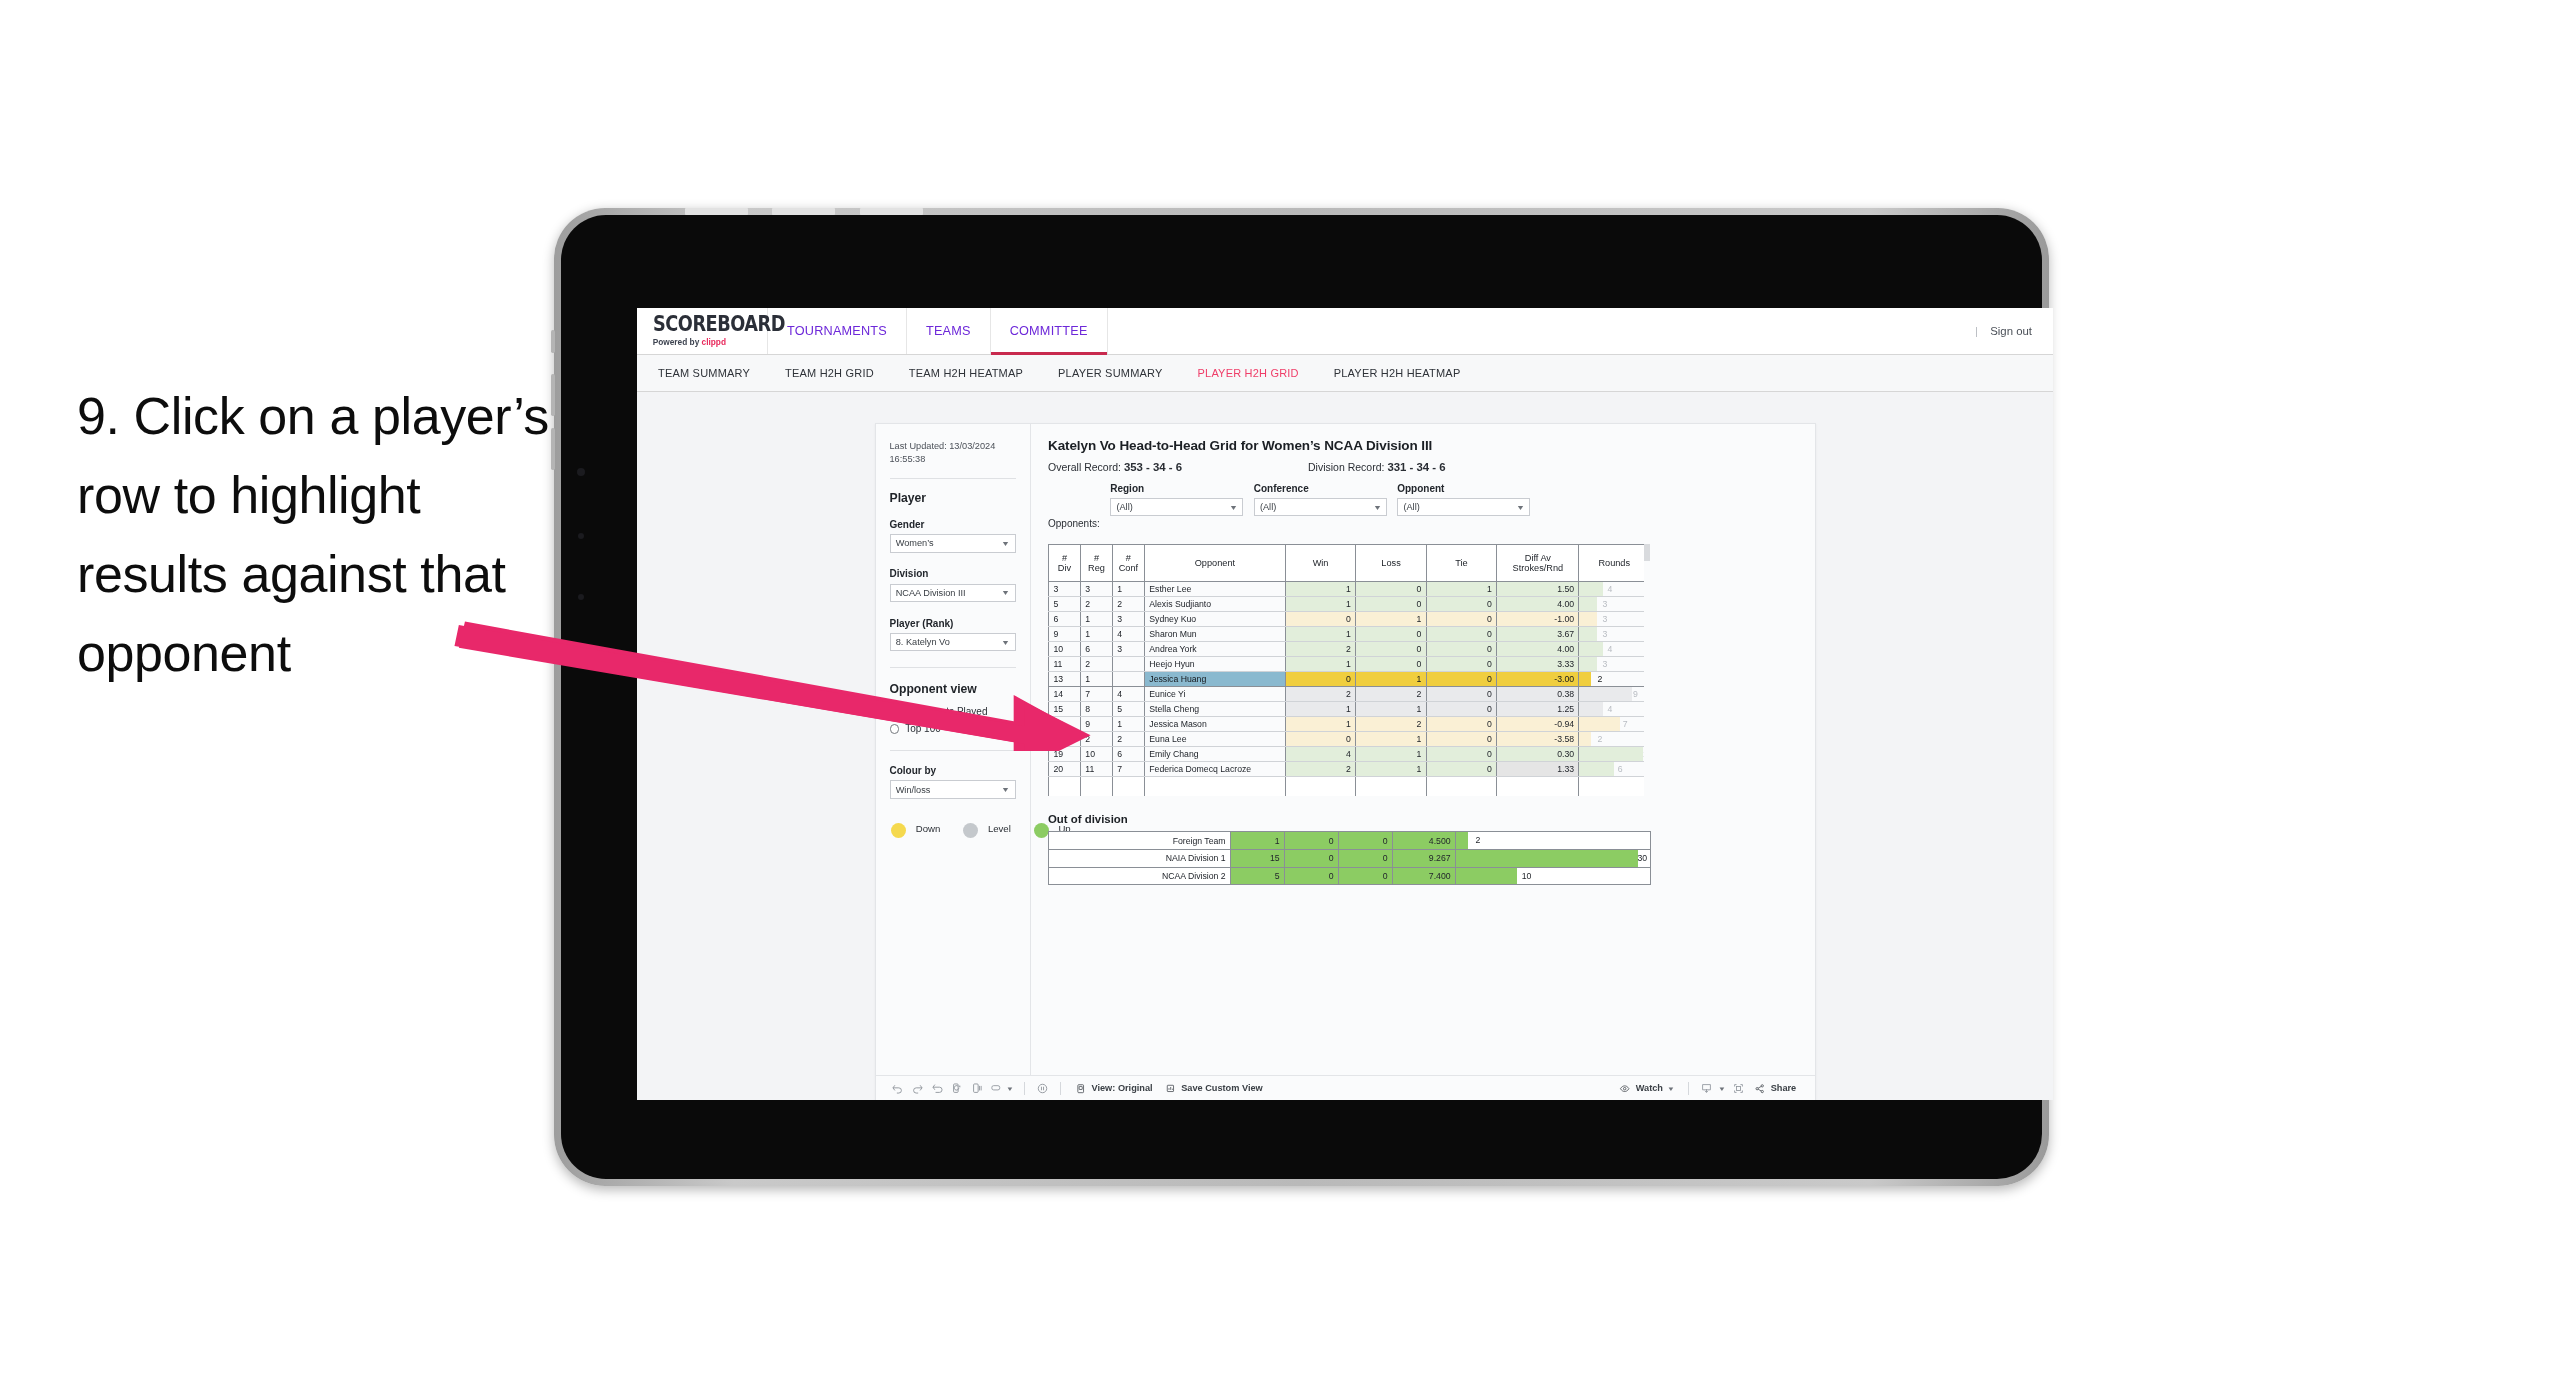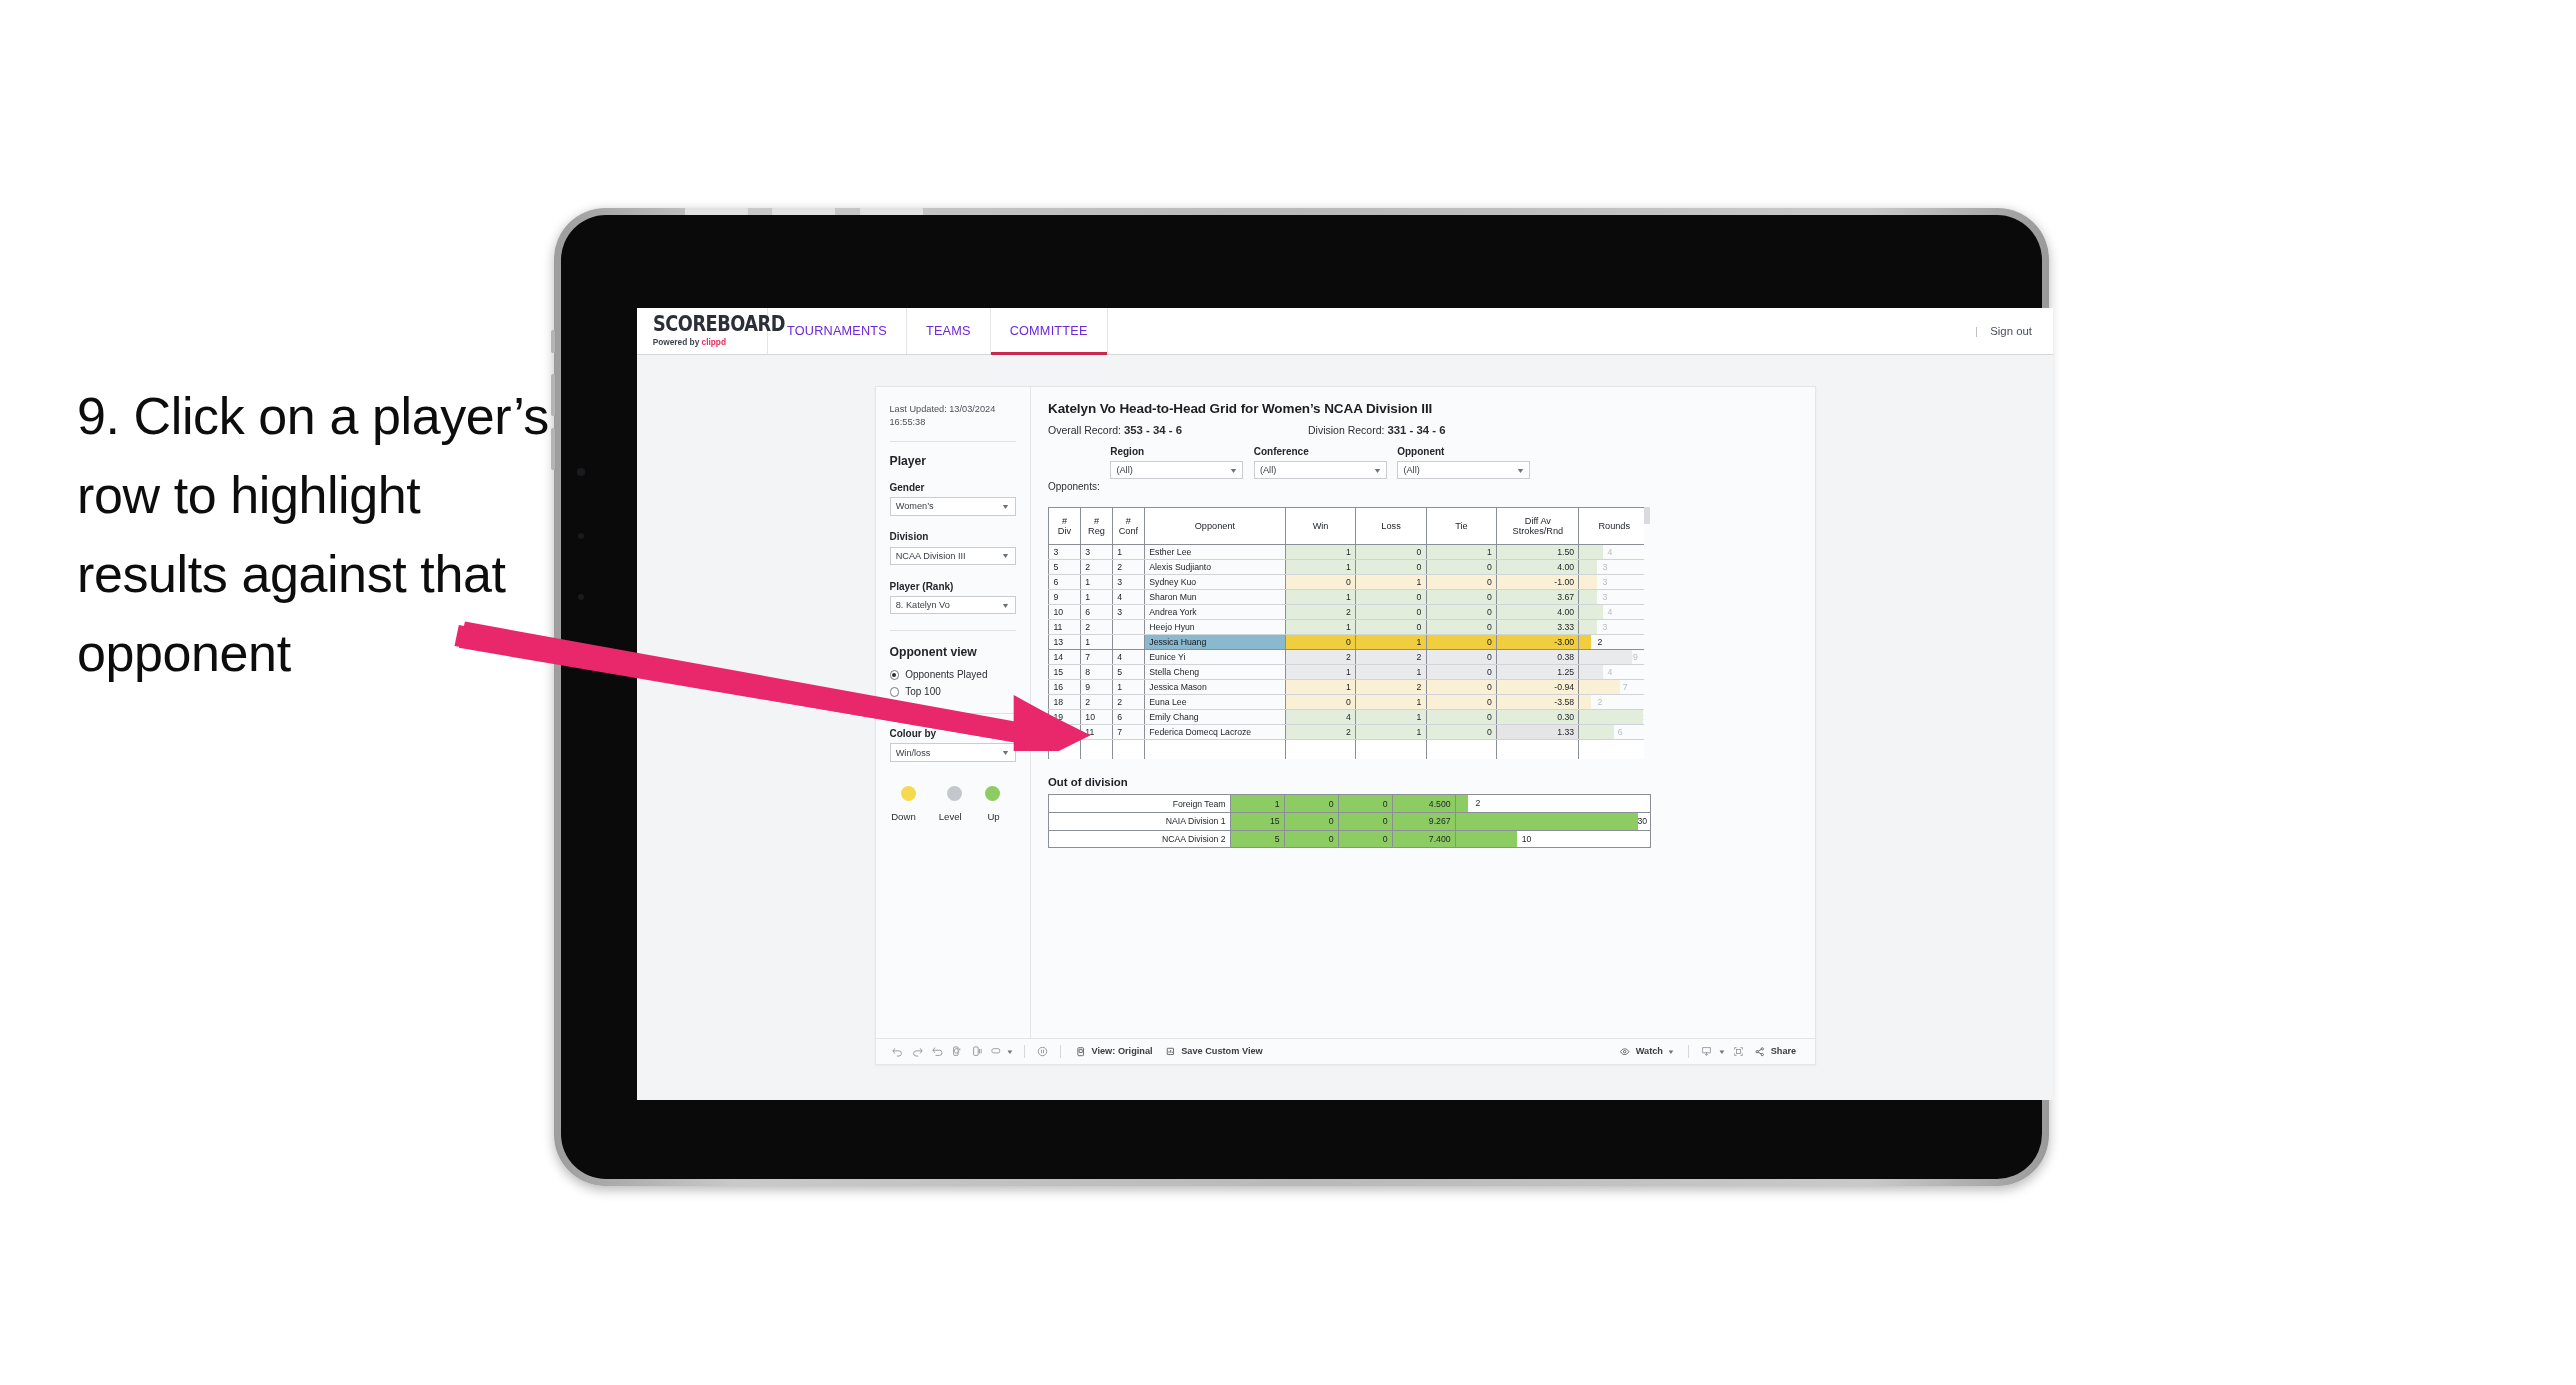--- a/index.html
+++ b/index.html
@@ -133,21 +133,21 @@
     margin-left: auto; font-size: 7px; color: #6e737a; transform: scaleX(1.3);
   }
   .radio-row { display: flex; align-items: center; gap: 6.1px; margin-bottom: 6.1px; font-size: 10px; color: #2a2e34; cursor:pointer; }
   .radio {
     width: 9.6px; height: 9.6px; border-radius: 50%;
     border: 0.9px solid #75797f; background: #fff;
     display: flex; align-items: center; justify-content: center; flex: 0 0 auto;
   }
   .radio.on::after { content:""; width: 4.4px; height: 4.4px; border-radius: 50%; background: #2a2e34; }
   .legend-row { display: flex; gap: 23px; margin-top: 5.2px; padding-left: 1.7px; }
-  .legend-item { display: flex; flex-direction: column; align-items: flex-end; gap: 9.6px; }
+  .legend-item { display: flex; flex-direction: row; align-items: flex-start; gap: 9.6px; }
   .legend-dot { width: 15px; height: 15px; border-radius: 50%; }
   .legend-lbl { font-size: 9.6px; color: #2a2e34; }
 
   
   #viz { flex: 1; padding: 14px 17.5px 0 17.5px; min-width: 0; }
   #viz-title { font-size: 13.5px; font-weight: 700; color: #1b1f24; letter-spacing: -0.1px; }
   #records { display: flex; margin-top: 7.9px; font-size: 10.5px; color: #2a2e34; }
   #records .rec { width: 260px; }
   #records b { font-weight: 700; font-size: 11.4px; }
 
@@ -244,20 +244,28 @@
     </div>
     <div class="topnav-item">TOURNAMENTS</div>
     <div class="topnav-item">TEAMS</div>
     <div class="topnav-item active">COMMITTEE</div>
     <div id="topbar-right">
       <span class="divider">|</span>
       <span id="signout">Sign out</span>
     </div>
   </div>
 
+  <div id="subnav">
+    <div class="subnav-item">TEAM SUMMARY</div>
+    <div class="subnav-item">TEAM H2H GRID</div>
+    <div class="subnav-item">TEAM H2H HEATMAP</div>
+    <div class="subnav-item">PLAYER SUMMARY</div>
+    <div class="subnav-item active">PLAYER H2H GRID</div>
+    <div class="subnav-item">PLAYER H2H HEATMAP</div>
+  </div>
 
   <div id="canvas-wrap">
     <div id="workbook">
       <div id="wb-body">
 
         <div id="sidebar">
           <div id="last-updated">Last Updated: 13/03/2024 16:55:38</div>
           <div class="side-rule"></div>
           <div class="side-h">Player</div>
 

